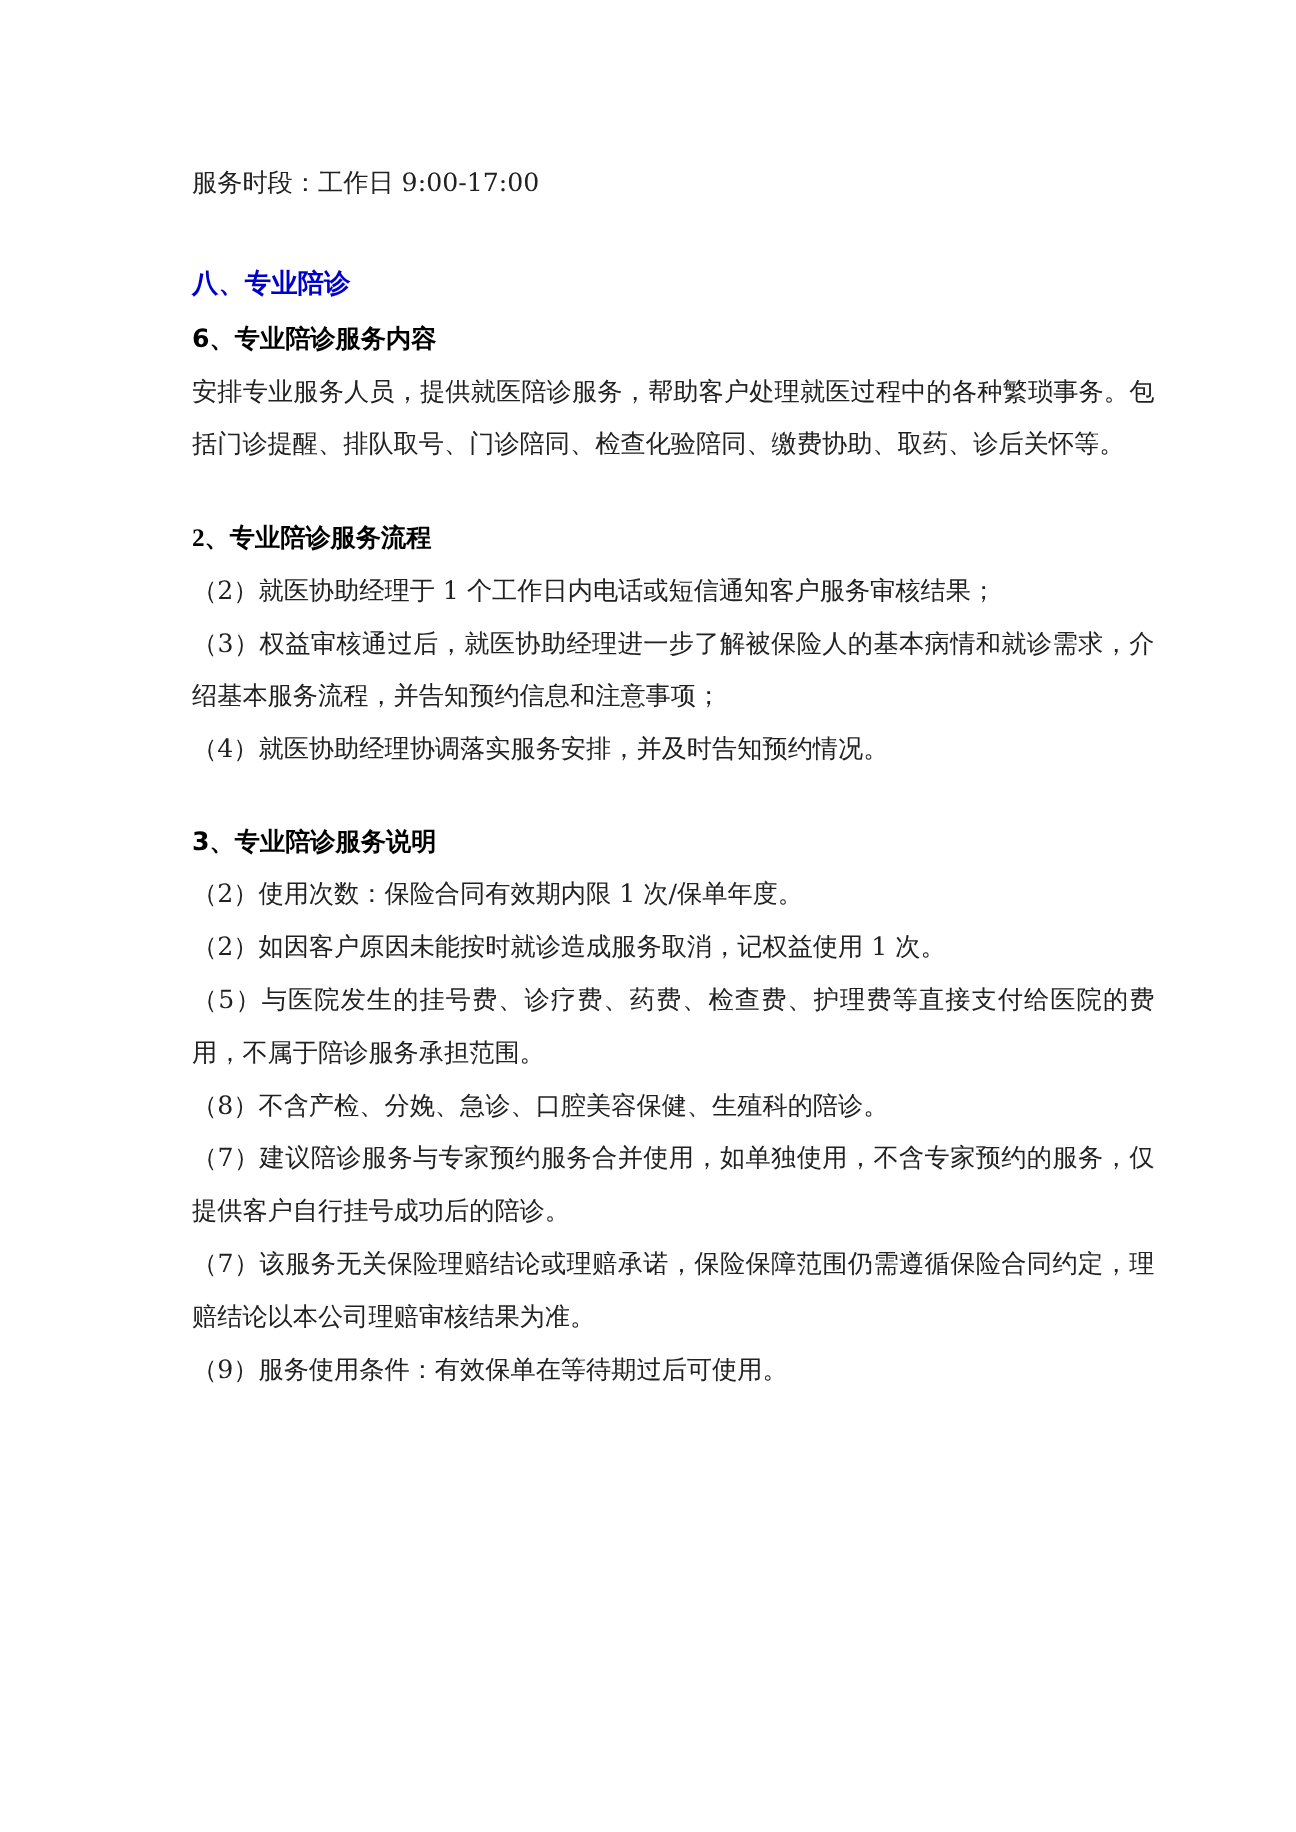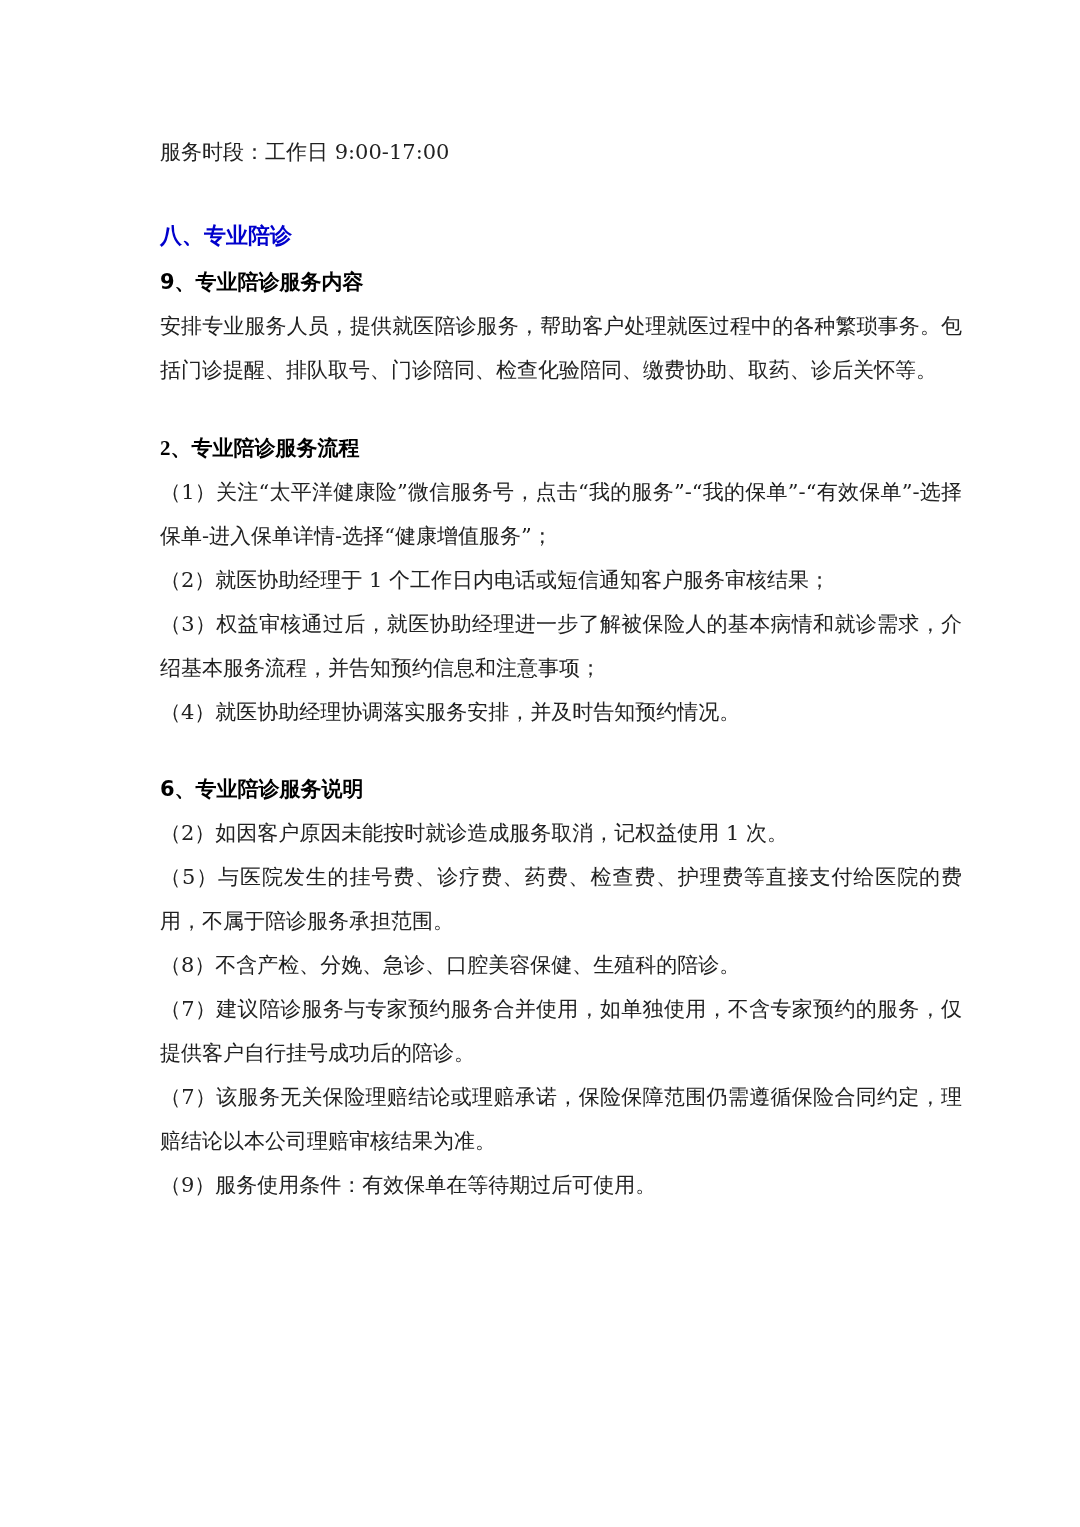--- a/index.html
+++ b/index.html
@@ -49,33 +49,33 @@
 </style>
 </head>
 <body>
 
 <div class="page">
 
   <p class="body-line">服务时段：工作日 9:00-17:00</p>
 
   <h2 class="main-heading">八、专业陪诊</h2>
 
-  <h3 class="sub-heading first">9、专业陪诊服务内容</h3>
+  <h3 class="sub-heading first">6、专业陪诊服务内容</h3>
 
   <p class="para">安排专业服务人员，提供就医陪诊服务，帮助客户处理就医过程中的各种繁琐事务。包括门诊提醒、排队取号、门诊陪同、检查化验陪同、缴费协助、取药、诊后关怀等。</p>
 
   <h3 class="sub-heading gap-lg">2、专业陪诊服务流程</h3>
 
-  <p class="para">（1）关注“太平洋健康险”微信服务号，点击“我的服务”-“我的保单”-“有效保单”-选择保单-进入保单详情-选择“健康增值服务”；</p>
   <p class="para">（2）就医协助经理于 1 个工作日内电话或短信通知客户服务审核结果；</p>
   <p class="para">（3）权益审核通过后，就医协助经理进一步了解被保险人的基本病情和就诊需求，介绍基本服务流程，并告知预约信息和注意事项；</p>
   <p class="para">（4）就医协助经理协调落实服务安排，并及时告知预约情况。</p>
 
-  <h3 class="sub-heading gap-md">6、专业陪诊服务说明</h3>
+  <h3 class="sub-heading gap-md">3、专业陪诊服务说明</h3>
 
+  <p class="para">（2）使用次数：保险合同有效期内限 1 次/保单年度。</p>
   <p class="para">（2）如因客户原因未能按时就诊造成服务取消，记权益使用 1 次。</p>
   <p class="para">（5）与医院发生的挂号费、诊疗费、药费、检查费、护理费等直接支付给医院的费用，不属于陪诊服务承担范围。</p>
   <p class="para">（8）不含产检、分娩、急诊、口腔美容保健、生殖科的陪诊。</p>
   <p class="para">（7）建议陪诊服务与专家预约服务合并使用，如单独使用，不含专家预约的服务，仅提供客户自行挂号成功后的陪诊。</p>
   <p class="para">（7）该服务无关保险理赔结论或理赔承诺，保险保障范围仍需遵循保险合同约定，理赔结论以本公司理赔审核结果为准。</p>
   <p class="para">（9）服务使用条件：有效保单在等待期过后可使用。</p>
 
 </div>
 
 </body></html>

